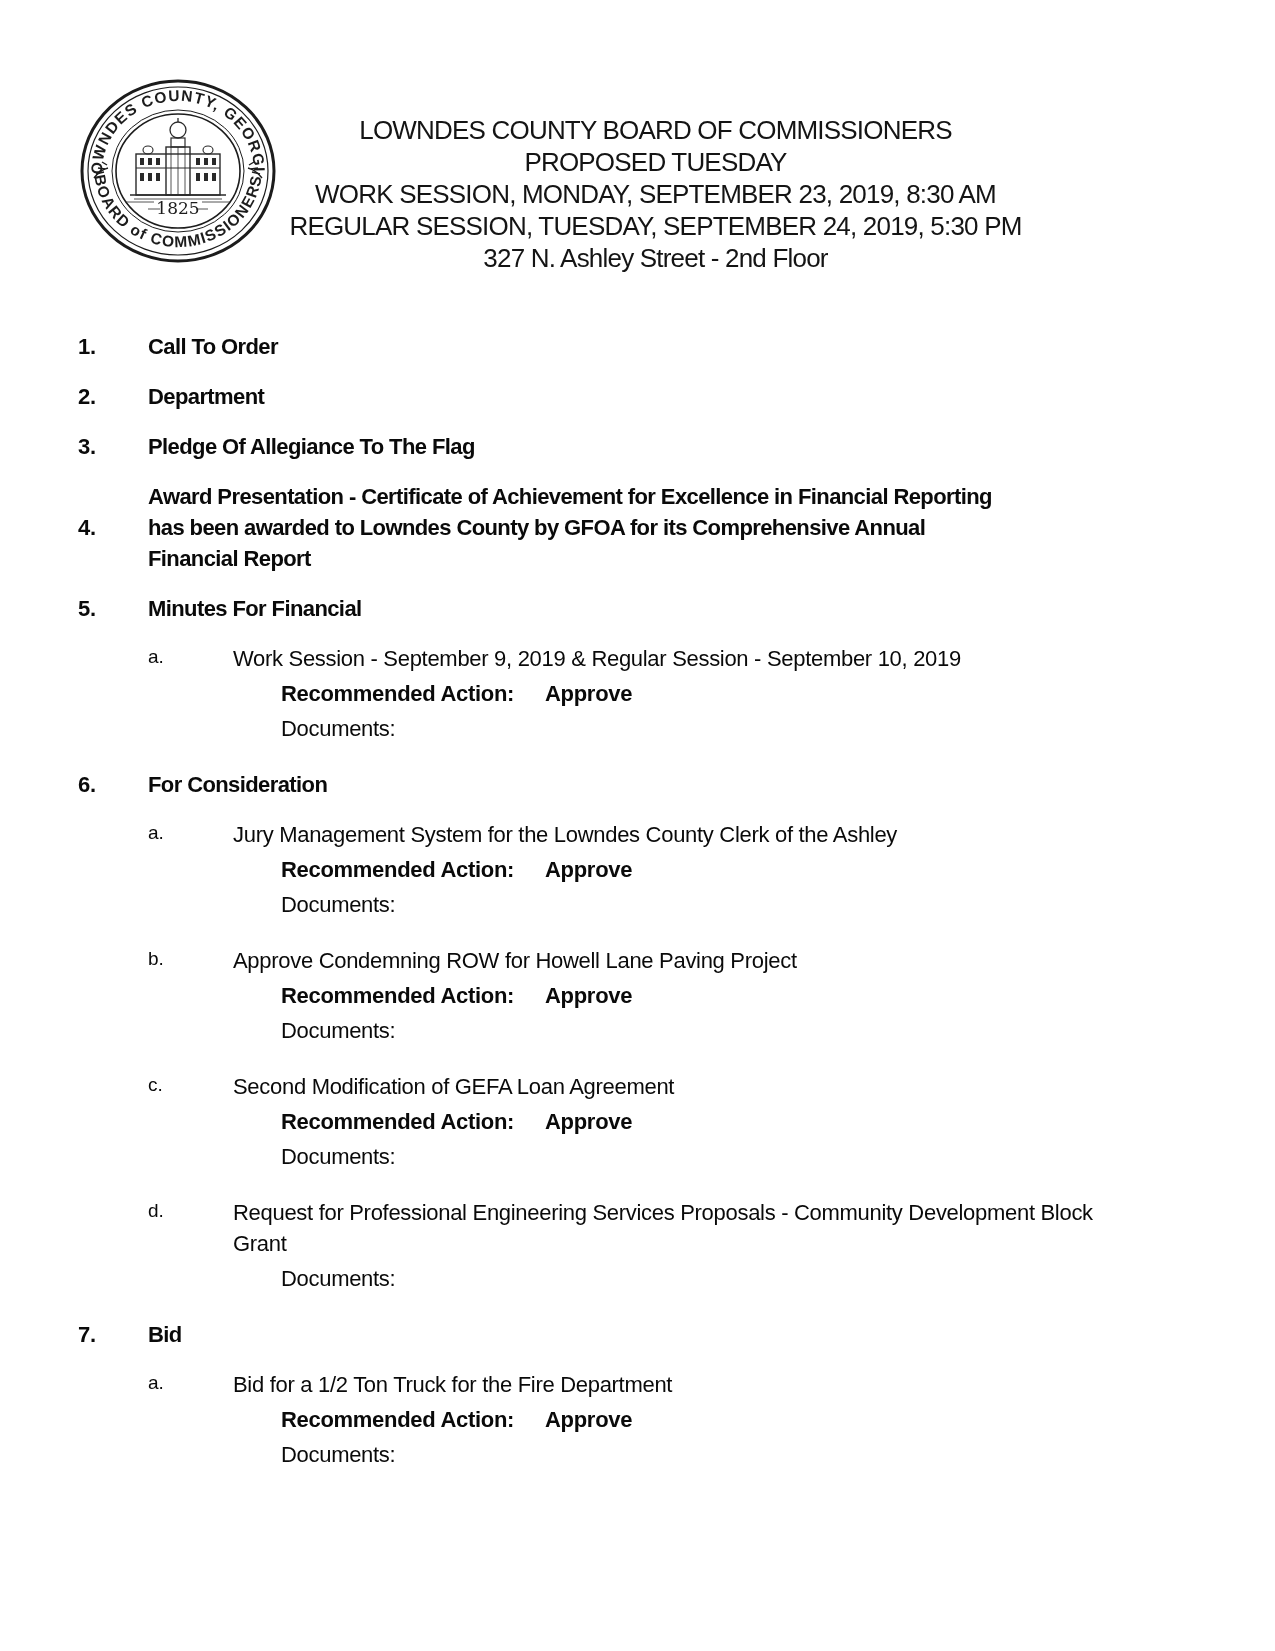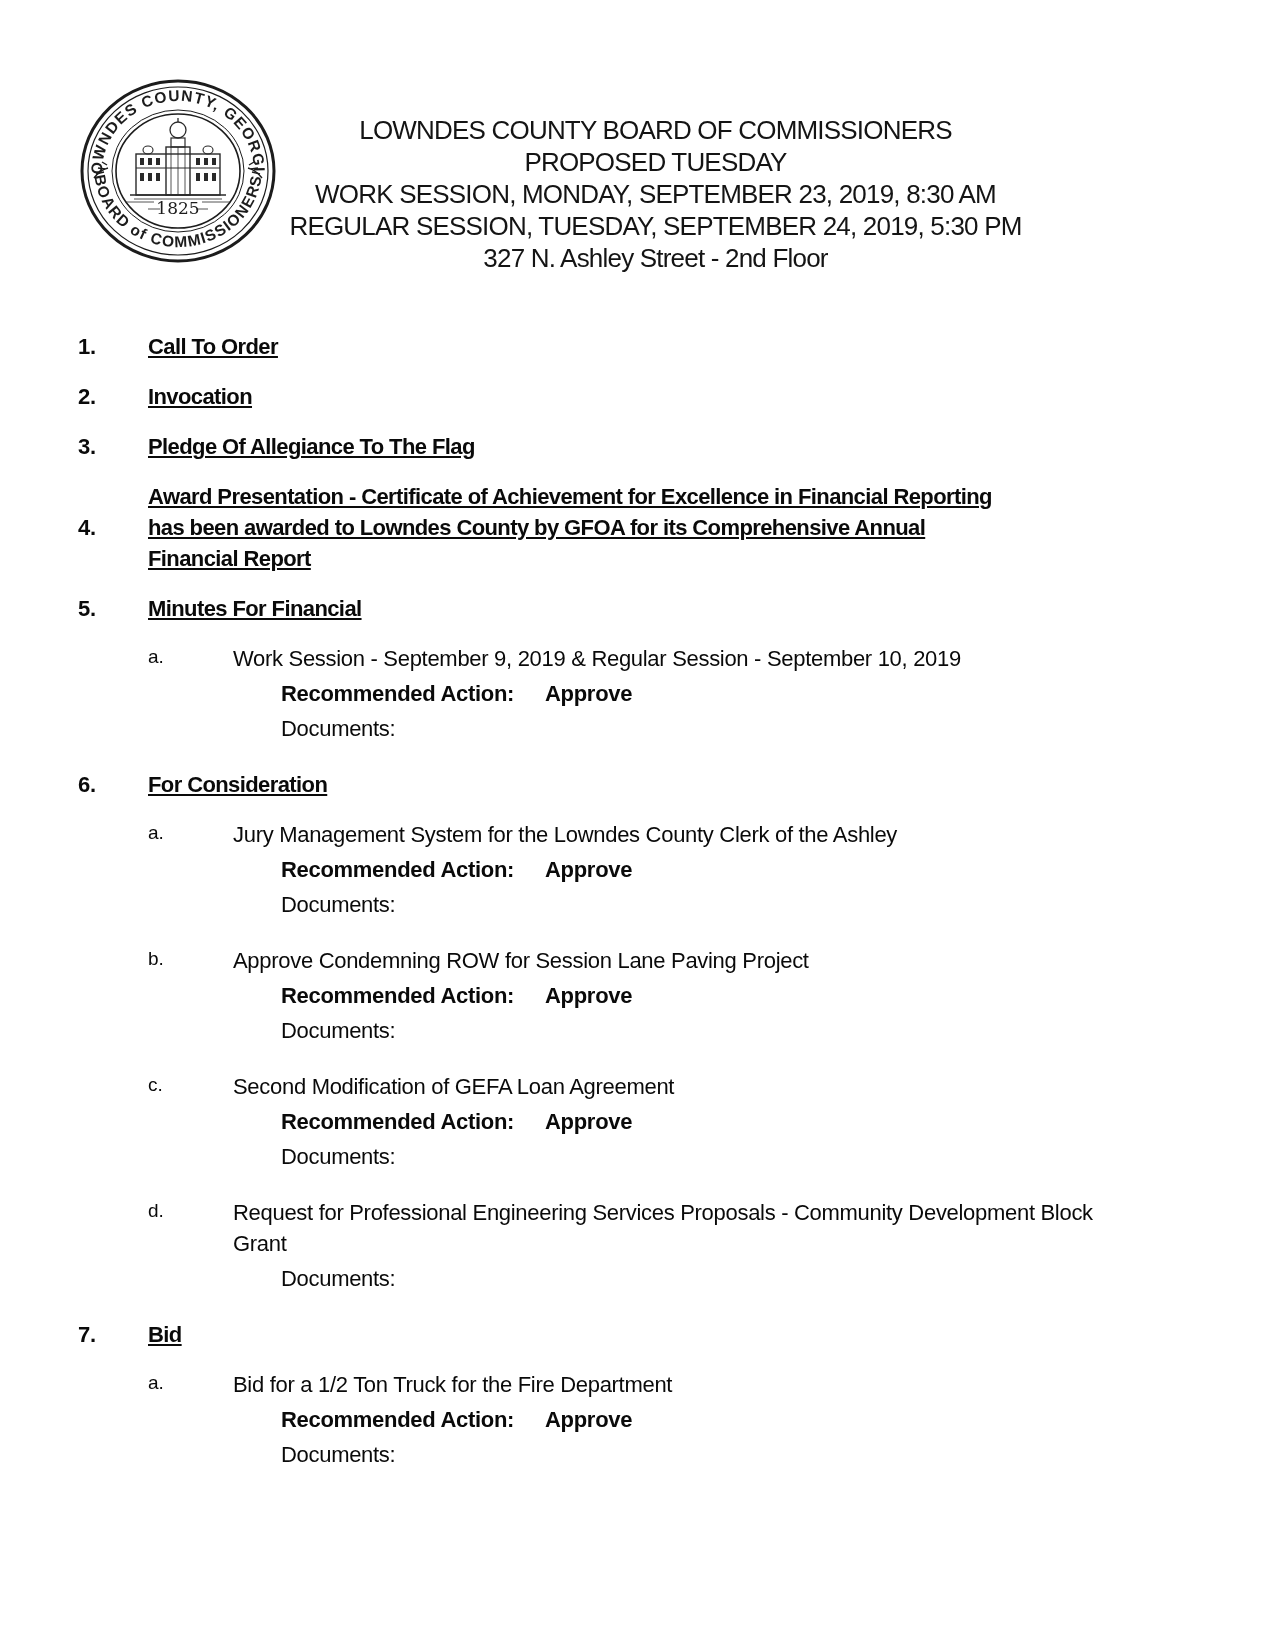--- a/index.html
+++ b/index.html
@@ -12,21 +12,21 @@
   .header-text{position:absolute;left:0;top:114px;width:1275px;text-align:center;
                font-size:26px;line-height:32px;letter-spacing:-0.8px;color:#141414;padding-left:18px;}
   .header-text div{white-space:nowrap;}
 
   
   .agenda{position:absolute;left:78px;top:331px;width:1120px;
           font-size:22px;line-height:31px;letter-spacing:-0.3px;}
   .mr{display:flex;align-items:flex-start;margin-bottom:19px;}
   .mr.center{align-items:center;}
   .num{flex:0 0 70px;font-weight:bold;letter-spacing:-0.2px;}
-  .mtitle{flex:1;font-weight:bold;letter-spacing:-0.6px;white-space:pre-line;max-width:1040px;text-decoration:underline;}
+  .mtitle{flex:1;font-weight:bold;letter-spacing:-0.6px;white-space:pre-line;max-width:1040px;}
   .subs{margin:0;}
   .sub{display:flex;align-items:flex-start;}
   .letter{flex:0 0 57px;font-size:19px;position:relative;top:-2px;letter-spacing:0;}
   .sbody{flex:1;margin-left:28px;}
   .stitle{margin-bottom:4px;white-space:pre-line;}
   .arow{padding-left:48px;margin-bottom:4px;font-weight:bold;}
   .albl{display:inline-block;min-width:264px;}
   .aval{display:inline-block;}
   .docs{padding-left:48px;margin-bottom:25px;}
 
@@ -117,21 +117,21 @@
     <div>
       <div class="mr">
         <div class="num">1.</div>
         <div class="mtitle">Call To Order</div>
       </div>
     </div>
 
     <div>
       <div class="mr">
         <div class="num">2.</div>
-        <div class="mtitle">Invocation</div>
+        <div class="mtitle">Department</div>
       </div>
     </div>
 
     <div>
       <div class="mr">
         <div class="num">3.</div>
         <div class="mtitle">Pledge Of Allegiance To The Flag</div>
       </div>
     </div>
 
@@ -175,21 +175,21 @@
             <div class="stitle">Jury Management System for the Lowndes County Clerk of the Ashley</div>
             <div class="arow">
               <span class="albl">Recommended Action:</span><span class="aval">Approve</span>
             </div>
             <div class="docs">Documents:</div>
           </div>
         </div>
         <div class="sub">
           <div class="letter">b.</div>
           <div class="sbody">
-            <div class="stitle">Approve Condemning ROW for Session Lane Paving Project</div>
+            <div class="stitle">Approve Condemning ROW for Howell Lane Paving Project</div>
             <div class="arow">
               <span class="albl">Recommended Action:</span><span class="aval">Approve</span>
             </div>
             <div class="docs">Documents:</div>
           </div>
         </div>
         <div class="sub">
           <div class="letter">c.</div>
           <div class="sbody">
             <div class="stitle">Second Modification of GEFA Loan Agreement</div>

